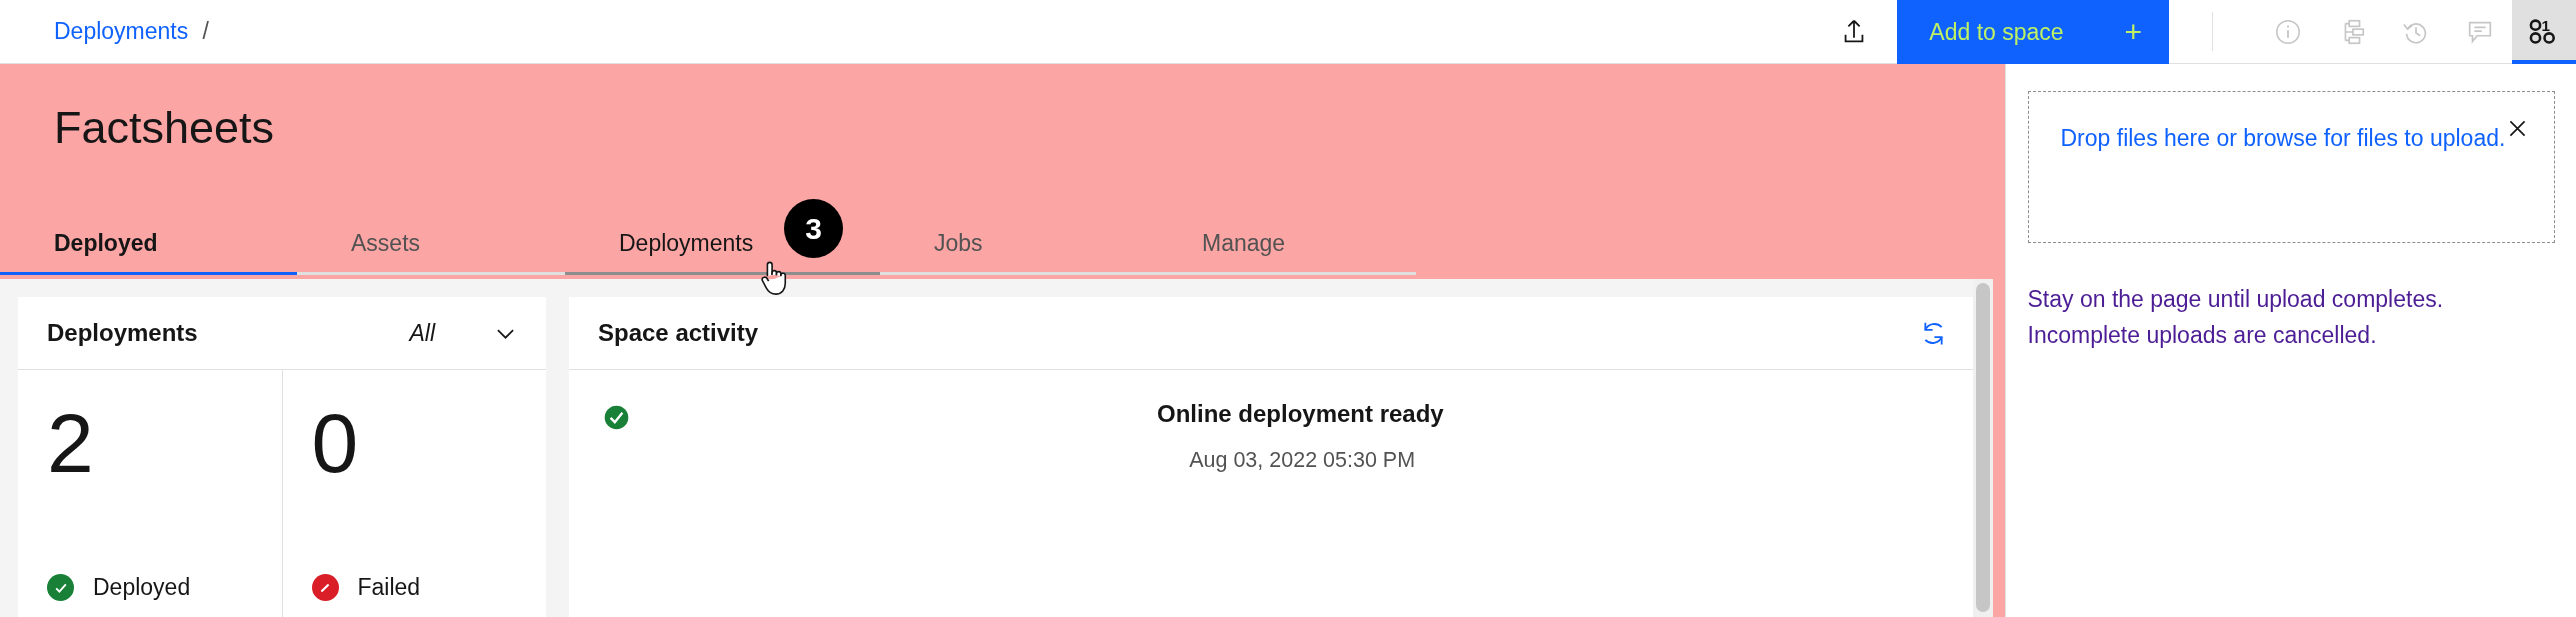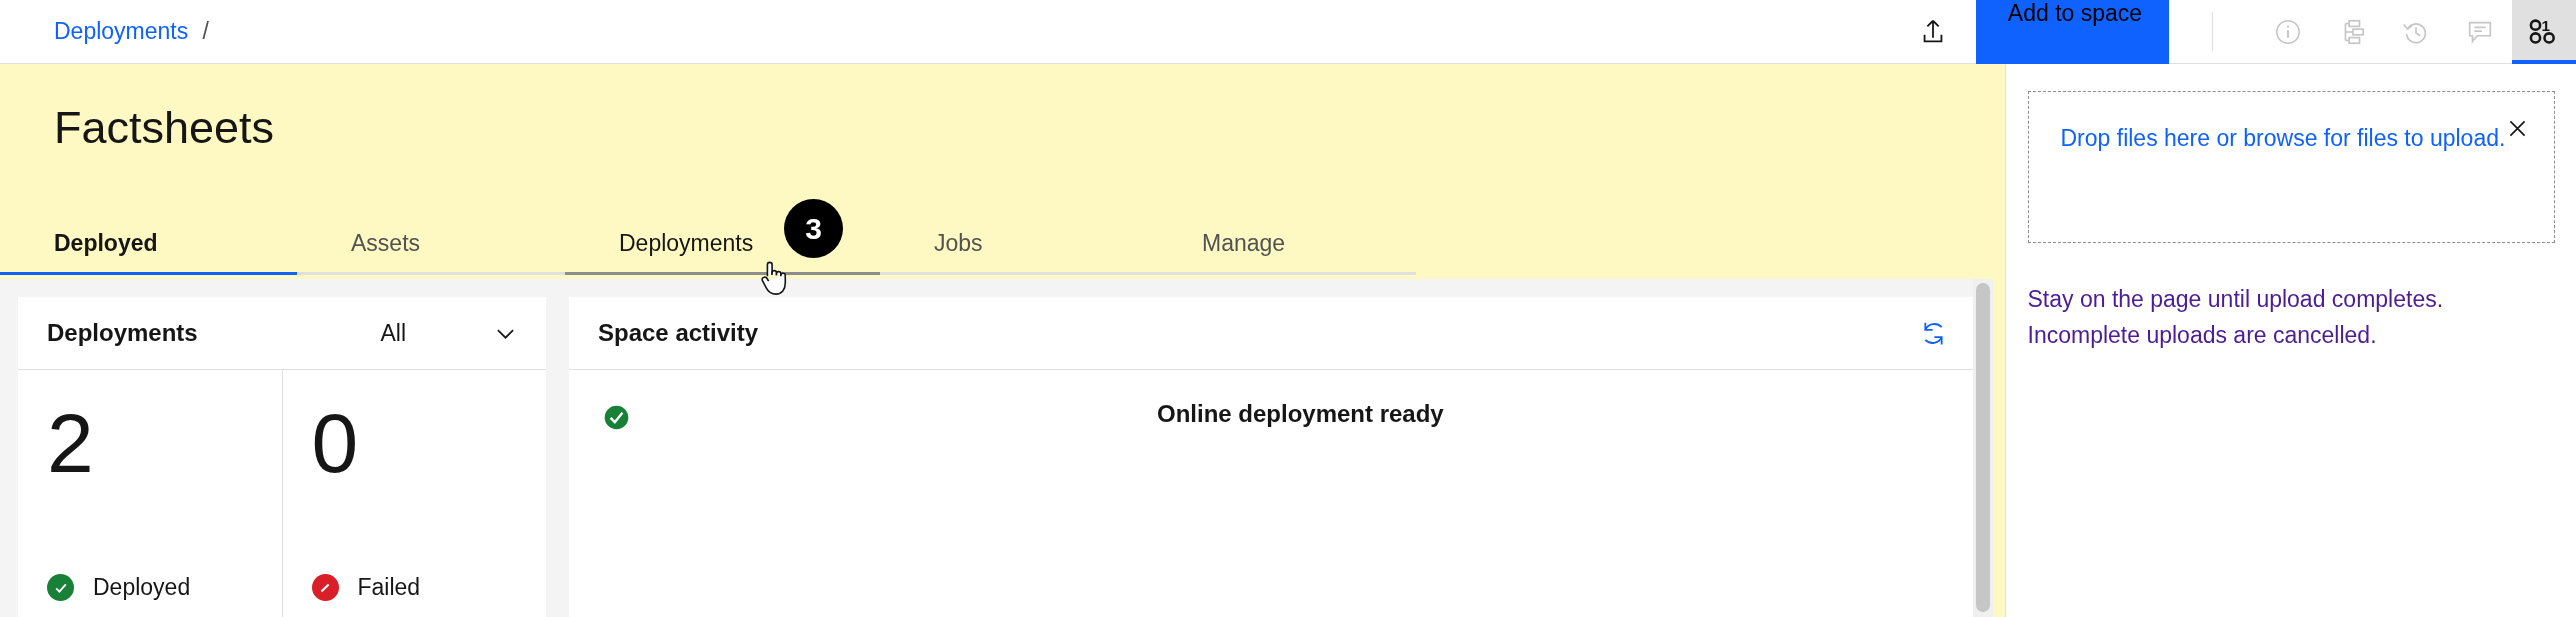--- a/index.html
+++ b/index.html
@@ -31,27 +31,27 @@
   .header-spacer { flex: 1; }
 
   .hdr-icon-btn {
     width: 64px; height: 64px;
     display: flex; align-items: center; justify-content: center;
     cursor: pointer; background: transparent; border: none;
   }
   .upload-btn { width: 86px; }
 
   .add-space-btn {
-    background: #0f62fe; color: #000000;
+    background: #0f62fe; color: #bef264;
     height: 64px;
     display: flex; align-items: center;
     padding: 0 27px 0 32px;
     font-size: 23px;
     cursor: pointer; border: none;
-    gap: 61px; white-space: nowrap; flex-direction: column;
+    gap: 61px; white-space: nowrap;
   }
   .add-space-plus { font-size: 30px; line-height: 1; font-weight: 300; }
 
   .hdr-divider {
     width: 0.9px; background: #e0e0e0;
     margin: 12.5px 0; height: 39px; align-self: center;
   }
   .hdr-gap { width: 43px; }
 
   .right-icons { display: flex; align-items: stretch; }
@@ -64,21 +64,21 @@
   .right-icon.active { background: #e0e0e0; }
   .right-icon.active::after {
     content: ""; position: absolute; left: 0; right: 0; bottom: -0.9px;
     height: 4.5px; background: #0f62fe;
   }
 
   
   .main {
     position: absolute; top: 64px; left: 0;
     width: 2005px; height: 553px;
-    background: #fef9c3;
+    background: #fca5a5;
     overflow: hidden;
   }
   .page-title {
     font-size: 45px; font-weight: 400; color: #161616;
     padding: 38px 0 0 54px; letter-spacing: 0;
   }
 
   
   .tabs {
     position: absolute; top: 150px; left: 0;
@@ -123,21 +123,21 @@
   .card-deployments { width: 528px; }
   .card-activity { flex: 1; }
 
   .card-head {
     display: flex; align-items: center; justify-content: space-between;
     padding: 0 27px 0 29px;
     height: 73px;
     border-bottom: 0.9px solid #e0e0e0;
   }
   .card-title { font-size: 24px; font-weight: 700; color: #161616; }
-  .card-head-right { display: flex; align-items: center; gap: 86px; }
+  .card-head-right { display: flex; align-items: center; gap: 57px; font-style: italic; }
   .dropdown-val { font-size: 23px; color: #161616; }
   .chev { cursor: pointer; display: flex; }
   .refresh-btn { cursor: pointer; display: flex; }
 
   .stats-row { display: flex; height: 265px; }
   .stat {
     flex: 1; padding: 29px 0 0 29px;
     position: relative;
   }
   .stat + .stat { border-left: 0.9px solid #e0e0e0; }
@@ -374,20 +374,21 @@
         <div class="activity-body">
           <div class="activity-item">
             <span class="act-icon">
               <svg width="27" height="27" viewBox="0 0 32 32">
                 <circle cx="16" cy="16" r="14" fill="#198038"></circle>
                 <path d="M9 16.5l5 5 9-11" fill="none" stroke="#ffffff" stroke-width="2.8"></path>
               </svg>
             </span>
             <div class="act-text">
               <div class="act-title">Online deployment ready</div>
+              <div class="act-time">Aug 03, 2022 05:30 PM</div>
             </div>
           </div>
         </div>
       </div>
 
     </div>
 
     <div class="scrollbar">
       <div class="scroll-thumb"></div>
     </div>

